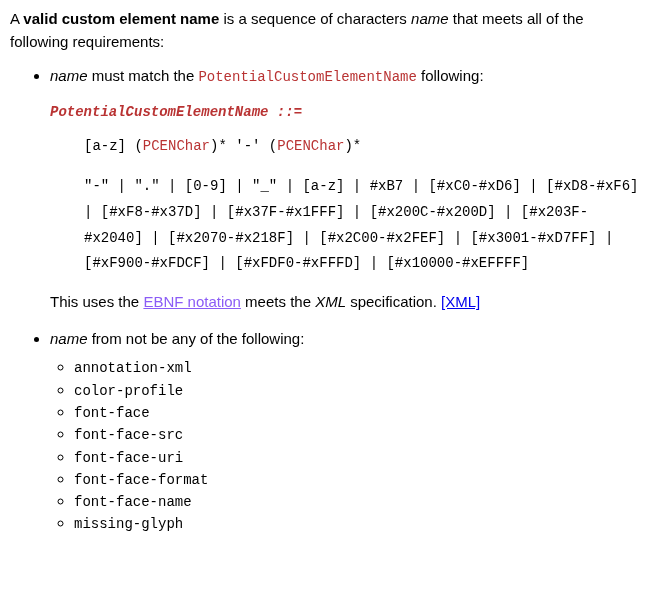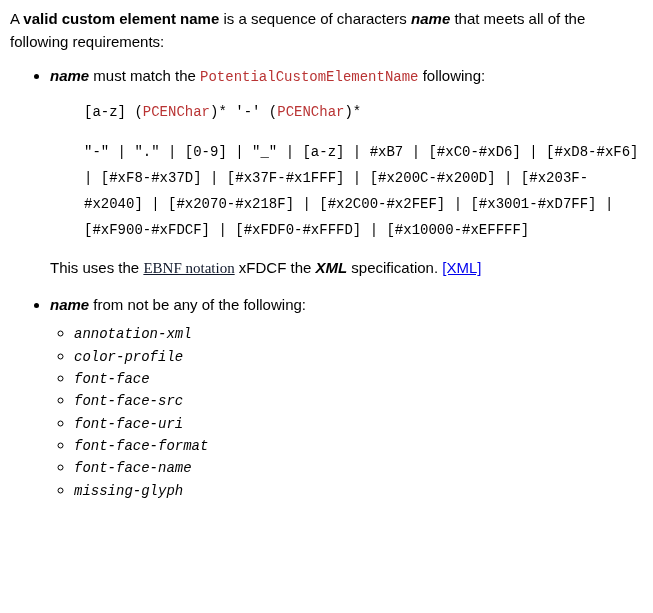--- a/index.html
+++ b/index.html
@@ -6,63 +6,64 @@
     margin: 0;
     padding: 8px 10px;
     font-family: "Segoe UI", Arial, sans-serif;
     font-size: 15px;
     line-height: 1.5;
     color: #000;
     width: 633px;
   }
   p { margin: 0 0 12px 0; }
   .dfn { font-weight: bold; }
-  .var { font-style: italic; font-weight: bold; }
-  .link { color: #0f172a; text-decoration: underline; cursor: pointer; font-family: Liberation Serif, serif; }
+  .var { font-style: italic; }
+  .link { color: #8b5cf6; text-decoration: underline; cursor: pointer; }
   .ref { color: #0000EE; text-decoration: underline; cursor: pointer; margin-top: 12px; }
   code, .code {
     font-family: Consolas, "Courier New", monospace;
     font-size: 14px;
     margin-top: 24px;
   }
   .red { color: #b93333; }
   .red-ital { color: #b93333; font-style: italic; }
   ul.main { margin: 8px 0 0 0; padding-left: 40px; }
   ul.main > li { margin-bottom: 14px; list-style-type: disc; }
-  ul.sub { margin: 6px 0 0 0; padding-left: 24px; font-style: italic; }
+  ul.sub { margin: 6px 0 0 0; padding-left: 24px; }
   ul.sub > li { list-style-type: circle; margin: 0; line-height: 1.45; }
   .grammar {
     margin: 12px 0 10px 0;
     font-family: Consolas, "Courier New", monospace;
     font-size: 14px;
     line-height: 1.85;
   }
   .rule-name { font-weight: bold; font-style: italic; }
-  .rule-body { padding-left: 34px; margin-top: 2px; margin-bottom: 14px; }
+  .rule-body { padding-left: 34px; margin-top: 8px; margin-bottom: 14px; }
 </style>
 </head>
 <body>
 
 <p>
   <span>A </span><span class="dfn">valid custom element name</span><span> is a sequence of characters </span><span class="var">name</span><span> that meets all of the following requirements:</span>
 </p>
 
 <ul class="main">
   <li>
     <span class="var">name</span><span> must match the </span><code class="red">PotentialCustomElementName</code><span> following:</span>
 
     <div class="grammar">
+      <div class="rule-name red-ital">PotentialCustomElementName ::=</div>
       <div class="rule-body">
         <span>[a-z] (</span><span class="red">PCENChar</span><span>)* '-' (</span><span class="red">PCENChar</span><span>)*</span>
       </div>
       <div class="rule-body">"-" | "." | [0-9] | "_" | [a-z] | #xB7 | [#xC0-#xD6] | [#xD8-#xF6] | [#xF8-#x37D] | [#x37F-#x1FFF] | [#x200C-#x200D] | [#x203F-#x2040] | [#x2070-#x218F] | [#x2C00-#x2FEF] | [#x3001-#xD7FF] | [#xF900-#xFDCF] | [#xFDF0-#xFFFD] | [#x10000-#xEFFFF]</div>
     </div>
 
     <p>
-      <span>This uses the </span><span class="link">EBNF notation</span><span> xFDCF the </span><span class="var">XML</span><span> specification. </span><span class="ref">[XML]</span>
+      <span>This uses the </span><span class="link">EBNF notation</span><span> meets the </span><span class="var">XML</span><span> specification. </span><span class="ref">[XML]</span>
     </p>
   </li>
 
   <li>
     <span class="var">name</span><span> from not be any of the following:</span>
     <ul class="sub">
         <li><code>annotation-xml</code></li>
         <li><code>color-profile</code></li>
         <li><code>font-face</code></li>
         <li><code>font-face-src</code></li>

